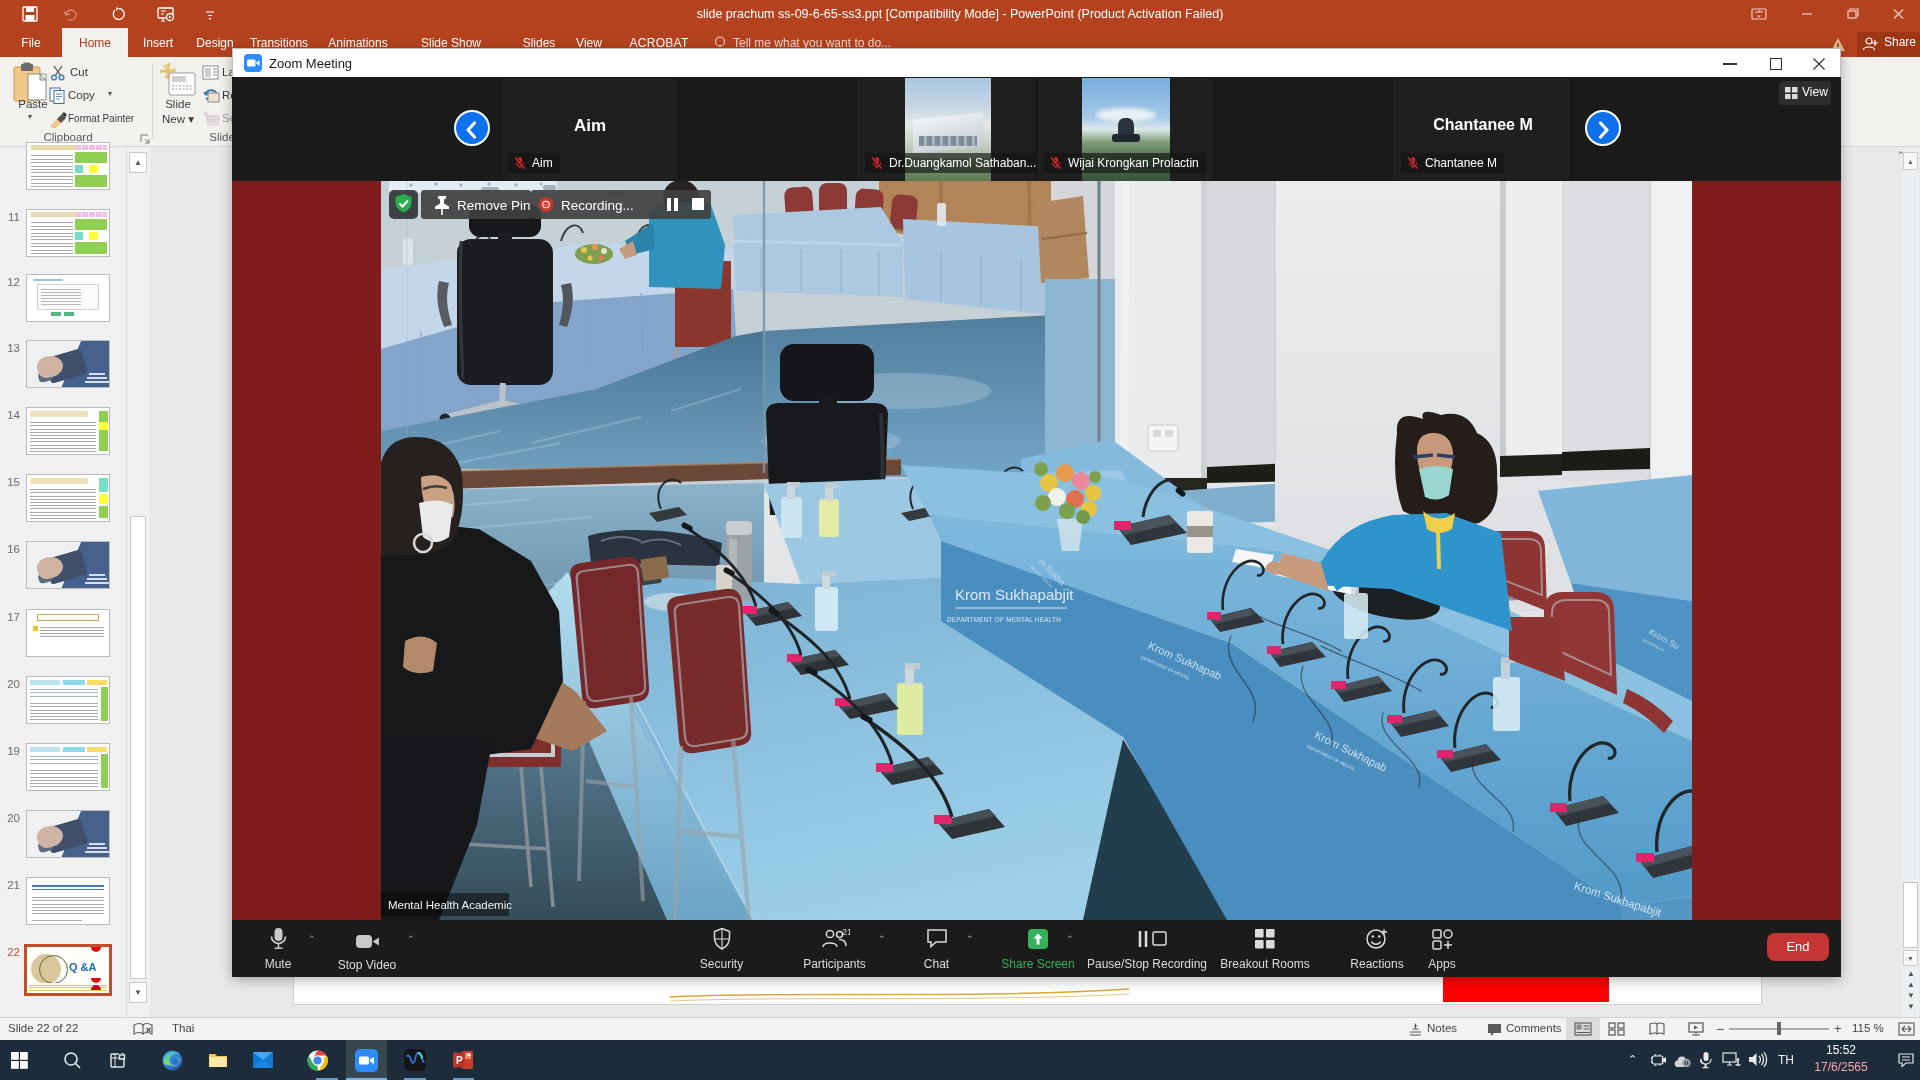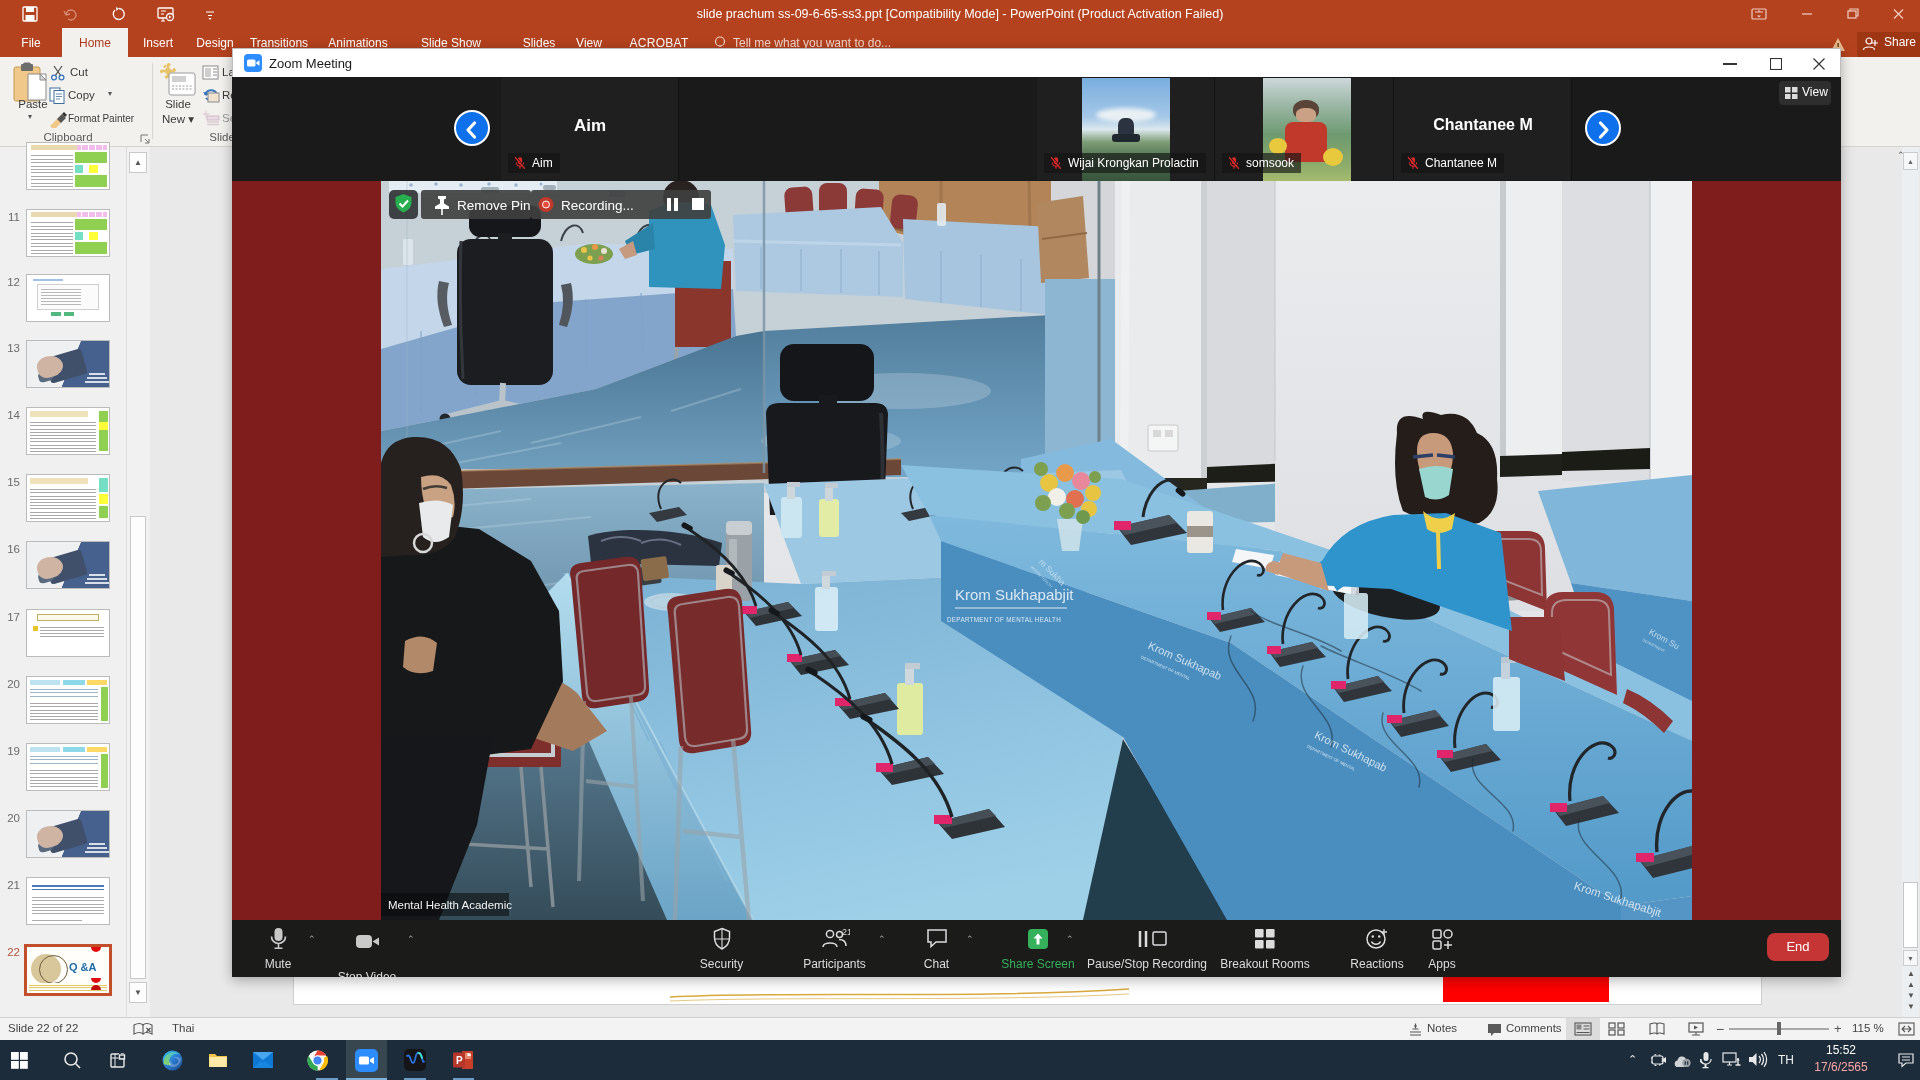--- a/index.html
+++ b/index.html
@@ -488,53 +488,51 @@
       <div class="zname"><svg class="micoff" viewBox="0 0 16 16">
             <g fill="#e02828">
               <rect x="5.6" y="1.5" width="4.8" height="8" rx="2.4"></rect>
               <path d="M3.2 7.5 a4.8 4.8 0 0 0 9.6 0 h-1.3 a3.5 3.5 0 0 1-7 0z"></path>
               <rect x="7.3" y="12" width="1.4" height="2.5"></rect>
             </g>
             <path d="M2.5 1.5 l11 13" stroke="#e02828" stroke-width="1.6"></path>
             <path d="M3.6 0.9 l11 13" stroke="#1f1f1f" stroke-width="1.1"></path>
           </svg>Aim</div>
     </div>
+    <div class="ztile" style="left:626px;width:179px">
+      <div class="abs" style="left:47px;top:0;width:86px;height:103px;background:linear-gradient(#aac8e2 0%,#c9d8e4 30%,#e6e9e8 45%,#b9c4b4 72%,#7e9372 100%)">
+        <div class="abs" style="left:8px;top:38px;width:70px;height:34px;background:linear-gradient(170deg,#f2f4f6,#c2ccd4);transform:skewY(-6deg);border-radius:2px"></div>
+        <div class="abs" style="left:14px;top:58px;width:58px;height:10px;background:repeating-linear-gradient(90deg,#7e8b96 0 5px,#aab6bf 5px 8px)"></div>
+        <div class="abs" style="left:0px;top:80px;width:86px;height:23px;background:linear-gradient(#8aa37e,#5c7a52)"></div>
+      </div>
+      <div class="zname"><svg class="micoff" viewBox="0 0 16 16">
+            <g fill="#e02828">
+              <rect x="5.6" y="1.5" width="4.8" height="8" rx="2.4"></rect>
+              <path d="M3.2 7.5 a4.8 4.8 0 0 0 9.6 0 h-1.3 a3.5 3.5 0 0 1-7 0z"></path>
+              <rect x="7.3" y="12" width="1.4" height="2.5"></rect>
+            </g>
+            <path d="M2.5 1.5 l11 13" stroke="#e02828" stroke-width="1.6"></path>
+            <path d="M3.6 0.9 l11 13" stroke="#1f1f1f" stroke-width="1.1"></path>
+          </svg>Dr.Duangkamol Sathaban...</div>
+    </div>
     <div class="ztile" style="left:805px;width:178px">
       <div class="abs" style="left:45px;top:0;width:88px;height:103px;background:linear-gradient(#79aede 0%,#a5c8e8 38%,#dce8ee 50%,#7f9e77 62%,#4f7050 78%,#37543c 100%)">
         <div class="abs" style="left:14px;top:30px;width:60px;height:14px;background:#e9f0f4;border-radius:50%;filter:blur(2px)"></div>
         <div class="abs" style="left:36px;top:40px;width:16px;height:18px;background:#2b3340;border-radius:40% 40% 20% 20%"></div>
         <div class="abs" style="left:30px;top:56px;width:28px;height:8px;background:#20282f;border-radius:3px"></div>
       </div>
       <div class="zname"><svg class="micoff" viewBox="0 0 16 16">
             <g fill="#e02828">
               <rect x="5.6" y="1.5" width="4.8" height="8" rx="2.4"></rect>
               <path d="M3.2 7.5 a4.8 4.8 0 0 0 9.6 0 h-1.3 a3.5 3.5 0 0 1-7 0z"></path>
               <rect x="7.3" y="12" width="1.4" height="2.5"></rect>
             </g>
             <path d="M2.5 1.5 l11 13" stroke="#e02828" stroke-width="1.6"></path>
             <path d="M3.6 0.9 l11 13" stroke="#1f1f1f" stroke-width="1.1"></path>
           </svg>Wijai Krongkan Prolactin</div>
-    </div>
-    <div class="ztile" style="left:983px;width:179px">
-      <div class="abs" style="left:48px;top:0;width:88px;height:103px;background:linear-gradient(#cdd8da 0%,#9db8a8 25%,#6d9a70 55%,#87a86a 80%,#a5bb6e 100%)">
-        <div class="abs" style="left:30px;top:22px;width:26px;height:20px;background:#5a4438;border-radius:45%"></div>
-        <div class="abs" style="left:33px;top:30px;width:20px;height:14px;background:#caa184;border-radius:40%"></div>
-        <div class="abs" style="left:22px;top:44px;width:42px;height:40px;background:#c0392b;border-radius:8px 8px 0 0"></div>
-        <div class="abs" style="left:6px;top:60px;width:18px;height:16px;background:#e8c83c;border-radius:50%"></div>
-        <div class="abs" style="left:60px;top:70px;width:20px;height:18px;background:#e8c83c;border-radius:50%"></div>
-      </div>
-      <div class="zname"><svg class="micoff" viewBox="0 0 16 16">
-            <g fill="#e02828">
-              <rect x="5.6" y="1.5" width="4.8" height="8" rx="2.4"></rect>
-              <path d="M3.2 7.5 a4.8 4.8 0 0 0 9.6 0 h-1.3 a3.5 3.5 0 0 1-7 0z"></path>
-              <rect x="7.3" y="12" width="1.4" height="2.5"></rect>
-            </g>
-            <path d="M2.5 1.5 l11 13" stroke="#e02828" stroke-width="1.6"></path>
-            <path d="M3.6 0.9 l11 13" stroke="#1f1f1f" stroke-width="1.1"></path>
-          </svg>somsook</div>
     </div>
     <div class="ztile" style="left:1162px;width:178px">
       <div class="abs" style="left:0;top:38px;width:178px;text-align:center;font-size:16px;font-weight:bold;color:#fff">Chantanee M</div>
       <div class="zname"><svg class="micoff" viewBox="0 0 16 16">
             <g fill="#e02828">
               <rect x="5.6" y="1.5" width="4.8" height="8" rx="2.4"></rect>
               <path d="M3.2 7.5 a4.8 4.8 0 0 0 9.6 0 h-1.3 a3.5 3.5 0 0 1-7 0z"></path>
               <rect x="7.3" y="12" width="1.4" height="2.5"></rect>
             </g>
             <path d="M2.5 1.5 l11 13" stroke="#e02828" stroke-width="1.6"></path>
@@ -1066,21 +1064,21 @@
           <path d="M8.7 16.5 h1.6 v4 h-1.6z M5.5 20.5 h8 v1.6 h-8z" fill="#c9c9c9"></path>
         </svg>
       <div class="lbl">Mute</div>
     </div>
     <div class="chev" style="left:76px">⌃</div>
     <div class="titem" style="left:103px;width:64px">
       <svg width="26" height="24" viewBox="0 0 26 19" style="margin-top:3px">
           <rect x="2" y="2.5" width="16" height="13" rx="4" fill="#c9c9c9"></rect>
           <path d="M18.5 9 l6.5-4 v8 z" fill="#c9c9c9"></path>
         </svg>
-      <div class="lbl" style="margin-top:13px">Stop Video</div>
+      <div class="lbl" style="margin-top:1px">Stop Video</div>
     </div>
     <div class="chev" style="left:175px">⌃</div>
     <div class="titem" style="left:462px;width:55px">
       <svg width="20" height="24" viewBox="0 0 20 24" fill="none" stroke="#dcdcdc" stroke-width="1.5">
           <path d="M10 1.5 l7.5 3 v6 c0 6-3.5 9.5-7.5 11.5-4-2-7.5-5.5-7.5-11.5 v-6z"></path>
           <path d="M10 1.5 v20.5 M2.5 12 h15" stroke-width="1.1"></path>
         </svg>
       <div class="lbl">Security</div>
     </div>
     <div class="titem" style="left:560px;width:85px">

